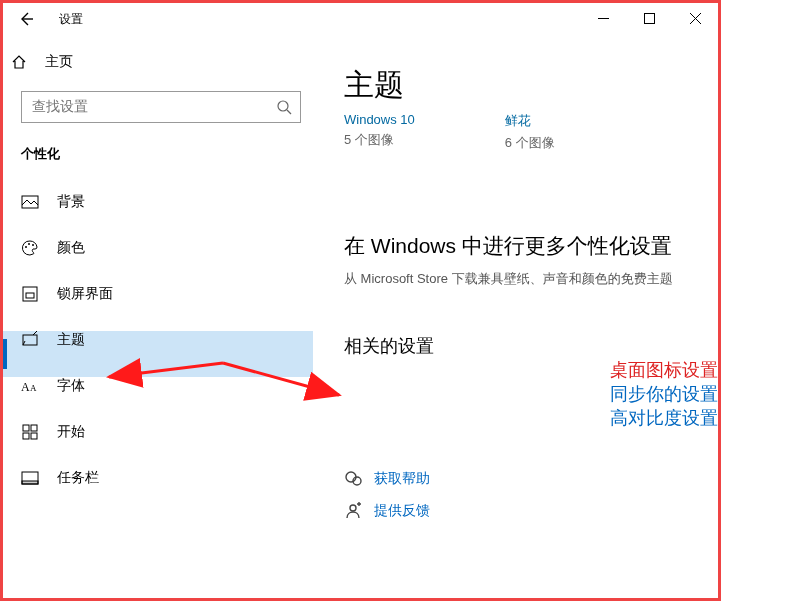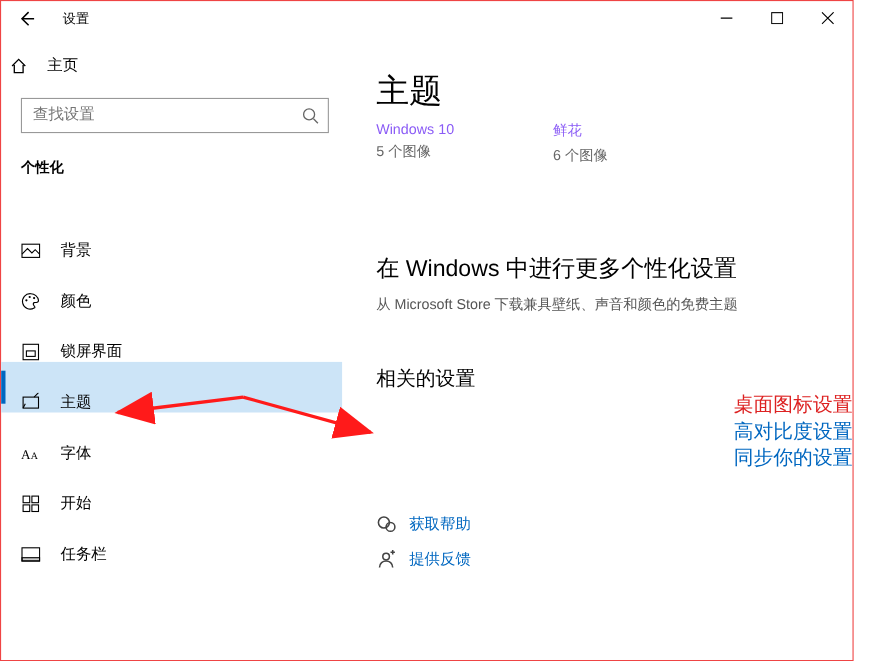--- a/index.html
+++ b/index.html
@@ -1,43 +1,43 @@
 <!DOCTYPE html>
 <html><head>
 <meta charset="utf-8">
 <style>
   * { box-sizing: border-box; }
   html, body { margin:0; padding:0; font-family: "Segoe UI","Microsoft YaHei",sans-serif; background:#fff; color:#000; }
-  .window { width:776px; height:601px; position:relative; border:1px solid #ef4444; overflow:hidden; }
+  .window { width:721px; height:601px; position:relative; border:3px solid #ef4444; overflow:hidden; }
   .titlebar { height:32px; display:flex; align-items:center; padding-left:8px; }
   .back-btn { width:30px; height:30px; display:flex; align-items:center; justify-content:center; }
   .back-btn svg { width:16px; height:16px; }
   .title-text { margin-left:18px; font-size:12px; }
   .win-controls { position:absolute; top:0; right:0; display:flex; }
   .win-btn { width:46px; height:30px; display:flex; align-items:center; justify-content:center; }
   .win-btn svg { width:11px; height:11px; }
   .body { display:flex; height:calc(100% - 32px); }
   .sidebar { width:310px; padding:8px 0 0 0; position:relative; }
   .home-row { display:flex; align-items:center; height:38px; padding-left:8px; font-size:14px; }
   .home-row svg { width:16px; height:16px; margin-right:18px; }
   .search-wrap { margin:10px 18px 0 18px; }
   .search-box { width:280px; height:32px; border:1px solid #999; display:flex; align-items:center; padding:0 8px; }
   .search-box input { flex:1; border:none; outline:none; font-size:14px; background:transparent; font-family:Liberation Mono, monospace; color:#666; }
   .search-box svg { width:16px; height:16px; opacity:.6; }
   .cat-heading { margin:22px 0 0 18px; font-size:13px; font-weight:600; }
   .nav-list { margin-top:30px; }
-  .nav-item { display:flex; align-items:flex-end; height:46px; padding-left:18px; font-size:14px; position:relative; }
+  .nav-item { display:flex; align-items:flex-start; height:46px; padding-left:18px; font-size:14px; position:relative; }
   .nav-item svg { width:18px; height:18px; margin-right:18px; flex:none; }
   .nav-item.selected { background:#cce4f7; }
   .nav-item.selected::before { content:""; position:absolute; left:0; top:8px; bottom:8px; width:4px; background:#0067c0; }
   .content { flex:1; padding:0 0 0 30px; overflow:hidden; border-left:1px solid transparent; }
   .content-inner { padding-top:30px; }
   .page-heading { font-size:30px; font-weight:500; margin:0 0 6px 0; }
   .theme-row { display:flex; gap:90px; margin-top:6px; font-size:13px; }
-  .theme-block .tname { color:#8b5cf6; }
+  .theme-block .tname { color:#0369a1; }
   .theme-block .tsub { color:#666; margin-top:4px; }
   .sub-heading { font-size:21px; font-weight:500; margin-top:80px; }
   .sub-desc { font-size:13px; color:#555; margin-top:10px; }
   .rel-heading { font-size:18px; font-weight:500; margin-top:46px; }
   .link { color:#0067c0; font-size:18px; display:block;text-align:right; }
   .link.red { color:#dd2222; }
   .help-list { margin-top:40px; }
   .help-row { display:flex; align-items:flex-start; font-size:14px; color:#0067c0; margin-top:14px; }
   .help-row svg { width:18px; height:18px; margin-right:12px; stroke:#444; fill:none; }
   
@@ -165,22 +165,22 @@
             <div class="tname">鲜花</div>
             <div class="tsub">6 个图像</div>
           </div>
         </div>
 
         <div class="sub-heading">在 Windows 中进行更多个性化设置</div>
         <div class="sub-desc">从 Microsoft Store 下载兼具壁纸、声音和颜色的免费主题</div>
 
         <div class="rel-heading">相关的设置</div>
         <a class="link red">桌面图标设置</a>
+        <a class="link">同步你的设置</a>
         <a class="link">高对比度设置</a>
-        <a class="link">同步你的设置</a>
 
         <div class="help-list">
           <div class="help-row">
             <svg viewBox="0 0 18 18">
                 <circle cx="7" cy="7" r="5" stroke="#444" fill="none" stroke-width="1.4"></circle>
                 <circle cx="13" cy="11" r="4" stroke="#444" fill="none" stroke-width="1.4"></circle>
               </svg>
             <span>获取帮助</span>
           </div>
           <div class="help-row">

